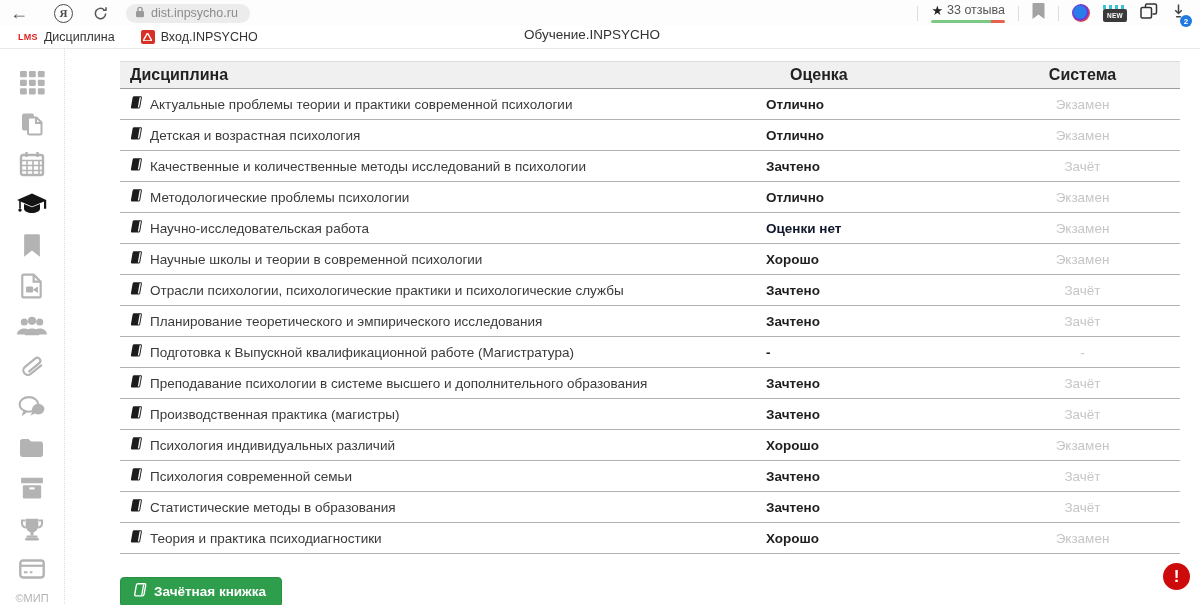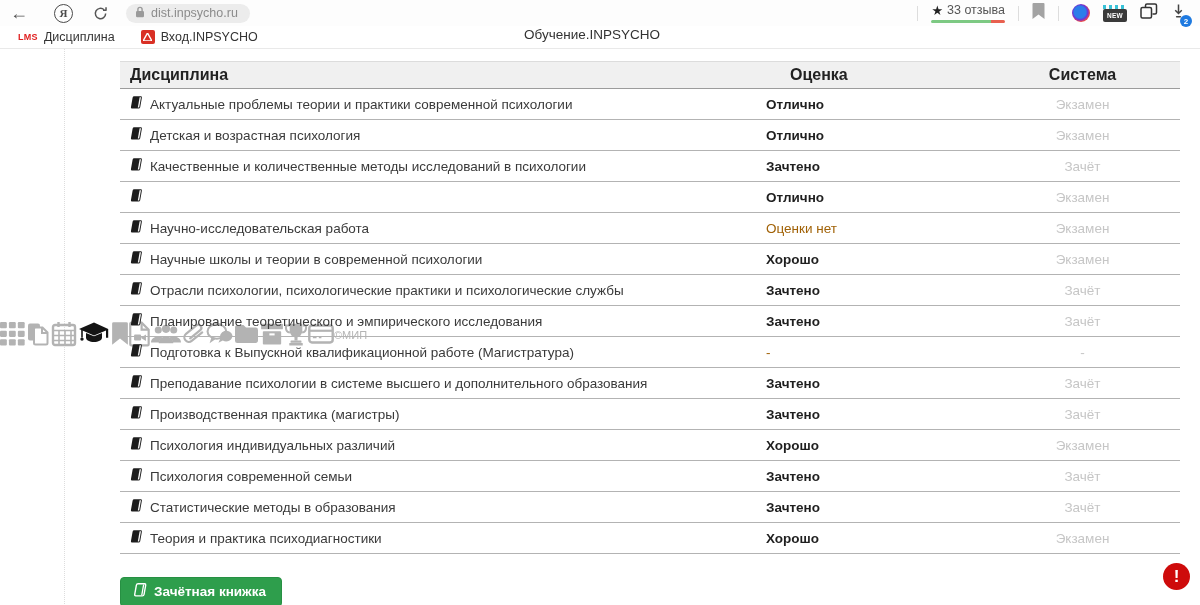--- a/index.html
+++ b/index.html
@@ -41,38 +41,38 @@
   .bookmarks { height:23px; display:flex; align-items:center; gap:26px; padding-left:18px;
     background:#fff; border-bottom:1px solid #e9e9e9; }
   .bm-item { display:flex; align-items:center; gap:6px; cursor:pointer; }
   .bm-label { font-size:12.5px; color:#333; }
   .lms-fav { color:#e02020; font-size:9px; font-weight:bold; letter-spacing:.3px; }
   .mip-fav { width:14px; height:14px; background:#d93025; border-radius:2px;
     display:flex; align-items:center; justify-content:center; }
 
   
   .content { display:flex; height:555px; }
-  .sidebar { width:65px; border-right:1px dotted #ddd; display:flex; flex-direction:row;
+  .sidebar { width:65px; border-right:1px dotted #ddd; display:flex; flex-direction:column;
     align-items:center; padding-top:14px; }
   .side-ico { height:40.5px; display:flex; align-items:center; justify-content:center; width:100%; cursor:pointer; }
   .copyright { margin-top:2px; font-size:11px; color:#b5b5b5; }
   .main { flex:1; position:relative; padding:12px 20px 0 55px; }
 
   
   .grade-table { width:100%; }
   .thead { display:flex; background:#f0f0f0; height:28px; align-items:center;
     border-top:1px solid #dcdcdc; border-bottom:1px solid #9c9c9c; }
   .th { font-size:16px; font-weight:bold; color:#222; }
   .col-disc { flex:1; padding-left:10px; display:flex; align-items:center; gap:7px; }
   .col-grade { width:195px; text-align:left; }
   .col-sys { width:195px; text-align:center; }
   .trow { display:flex; height:31px; align-items:center; border-bottom:1px solid #b3b3b3; cursor:pointer;gap:24px; }
   .disc-text { font-size:13.5px; color:#3a3a3a; }
   .grade { font-size:13.5px; font-weight:bold; color:#1f1f1f; }
-  .grade.muted { font-weight:normal; color:#a16207; }
+  .grade.muted { font-weight:bold; color:#0f172a; }
   .sys { font-size:13.5px; color:#c6c6c6; }
 
   
   .gradebook-btn { margin-top:23px; display:inline-flex; align-items:center; gap:7px;
     background:#2e9e4c; border:1px solid #279043; color:#fff; font-weight:bold; font-size:13.5px;
     padding:5px 15px 6px 12px; border-radius:4px; cursor:pointer; font-family:"Liberation Sans",sans-serif; }
   .notif { position:absolute; right:10px; bottom:14px; width:27px; height:27px; border-radius:50%;
     background:#ce0b0b; color:#fff; display:flex; align-items:center; justify-content:center;
     font-size:17px; font-weight:bold; cursor:pointer; }
 </style>
@@ -313,20 +313,21 @@
           <div class="trow">
     <div class="col-disc">
       <span>
         <svg width="13" height="13" viewBox="0 0 14 14">
           <g transform="skewX(-10) translate(2.6 0)">
             <rect x="0.5" y="0.3" width="10" height="13.2" rx="1.5" fill="#1c1c1c"></rect>
             <rect x="8" y="1.4" width="1.5" height="11" fill="#fafafa"></rect>
           </g>
         </svg>
       </span>
+      <span class="disc-text">Методологические проблемы психологии</span>
     </div>
     <div class="grade col-grade">Отлично</div>
     <div class="sys col-sys">Экзамен</div>
   </div>
           <div class="trow">
     <div class="col-disc">
       <span>
         <svg width="13" height="13" viewBox="0 0 14 14">
           <g transform="skewX(-10) translate(2.6 0)">
             <rect x="0.5" y="0.3" width="10" height="13.2" rx="1.5" fill="#1c1c1c"></rect>

